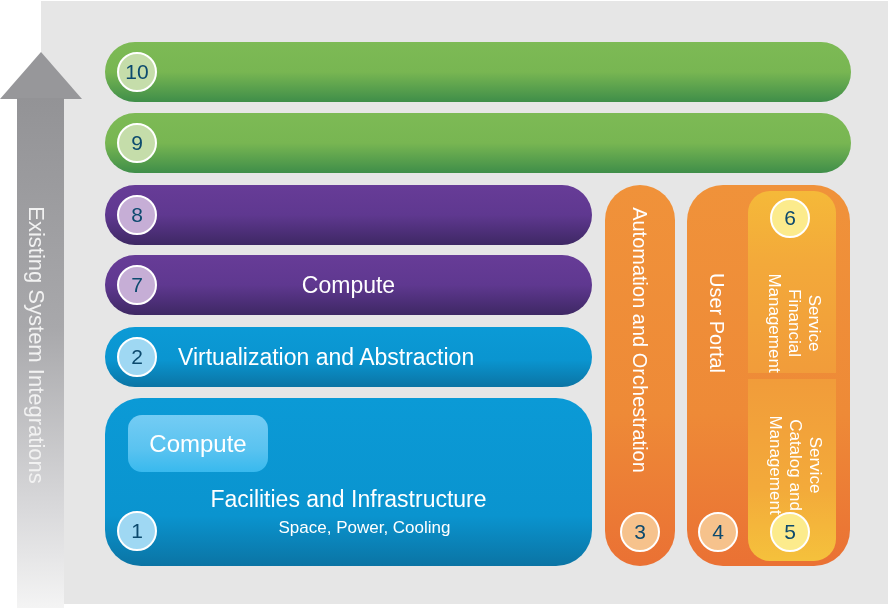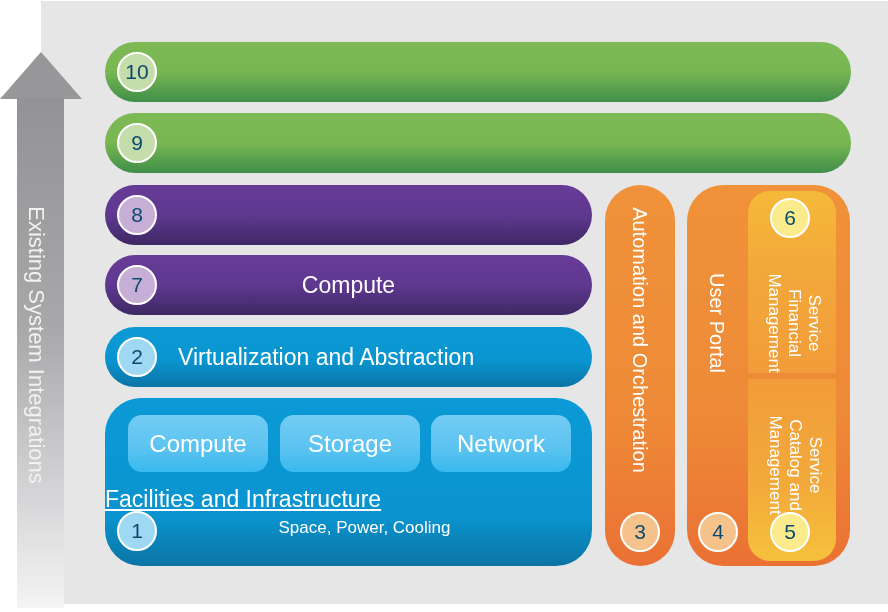--- a/index.html
+++ b/index.html
@@ -27,21 +27,21 @@
   .badge.p { background:#c6aed6; }
   .badge.b { background:#9fd8f3; }
   .badge.o { background:#f6c28c; }
   .badge.y { background:#fceb8c; }
 
   .infra { position:absolute; left:105px; top:398px; width:487px; height:168px; border-radius:36px;
     background:linear-gradient(to bottom, #0b9ad6 0%, #0a94cf 70%, #0b74a4 100%); }
   .sub { position:absolute; top:17px; width:140px; height:57px; border-radius:14px;
     background:linear-gradient(to bottom, #74ccf4 0%, #5ac3f0 60%, #38b9ee 100%);
     color:#fff; display:flex; align-items:center; justify-content:center; font-size:24px; }
-  .infra-title { position:absolute; left:0; width:100%; top:88px; text-align:left; color:#fff; font-size:23px;text-decoration:underline; }
+  .infra-title { position:absolute; left:0; width:100%; top:88px; text-align:center; color:#fff; font-size:23px; }
   .infra-sub { position:absolute; left:16px; width:100%; top:120px; text-align:center; color:#fff; font-size:17px; }
 
   .orange { background:linear-gradient(to bottom, #f0923a 0%, #ee8a37 60%, #ea7134 100%); }
   .auto { position:absolute; left:605px; top:185px; width:70px; height:381px; border-radius:35px; }
   .portal { position:absolute; left:687px; top:185px; width:163px; height:381px; border-radius:36px; }
   .yellowbox { position:absolute; background:linear-gradient(to bottom, #f5b939 0%, #f3a93a 40%, #f19c3a 100%); }
   .yb1 { left:61px; top:6px; width:88px; height:182px; border-radius:22px 22px 0 0; }
   .yb2 { left:61px; top:194px; width:88px; height:182px; border-radius:0 0 22px 22px;
          background:linear-gradient(to bottom, #f19c3a 0%, #f3aa3a 60%, #f5c13c 100%); }
   .rot { position:absolute; transform-origin:center center; transform:rotate(90deg); white-space:nowrap; color:#fff; text-align:center; }
@@ -74,22 +74,20 @@
   <span>Compute</span>
 </div>
 
 <div class="bar blue" style="left:105px; top:327px; width:487px; height:60px; justify-content:flex-start;">
   <div class="badge b" style="left:12px; top:10px;">2</div>
   <span style="margin-left:73px;">Virtualization and Abstraction</span>
 </div>
 
 <div class="infra">
   <div class="sub" style="left:23px;">Compute</div>
-  <div class="sub" style="left:175px;">Storage</div>
-  <div class="sub" style="left:326px;">Network</div>
   <div class="infra-title">Facilities and Infrastructure</div>
   <div class="infra-sub">Space, Power, Cooling</div>
   <div class="badge b" style="left:12px; top:113px;">1</div>
 </div>
 
 <div class="auto orange">
   <div class="rot" style="left:-125px; top:140px; width:320px; height:30px; line-height:30px; font-size:20px;">Automation and Orchestration</div>
   <div class="badge o" style="left:15px; top:327px;">3</div>
 </div>
 

